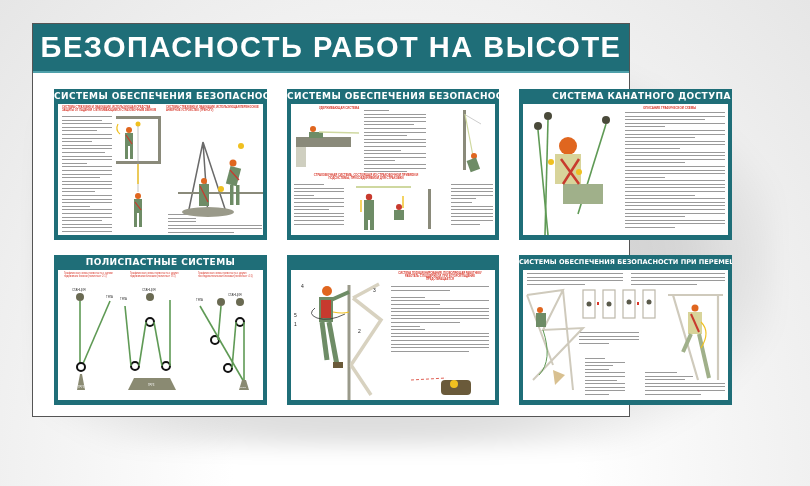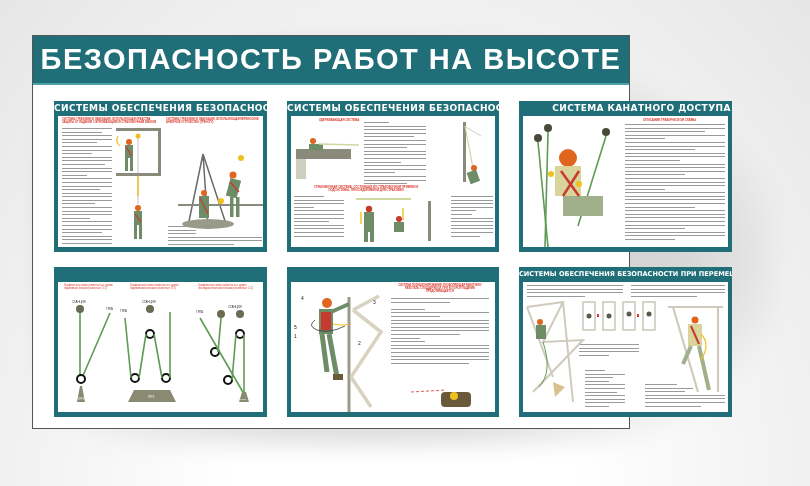--- a/index.html
+++ b/index.html
@@ -2,21 +2,21 @@
 <html><head>
 <meta charset="utf-8">
 <style>
   html,body{margin:0;padding:0;}
   body{width:810px;height:486px;position:relative;overflow:hidden;
     background:radial-gradient(ellipse at 50% 100%, #ffffff 0%, #ffffff 30%, #f4f4f4 60%, #e6e6e6 100%);
     font-family:"Liberation Sans", sans-serif;}
   .shadow{position:absolute;left:40px;top:34px;width:735px;height:412px;
     background:radial-gradient(ellipse at 45% 55%, rgba(0,0,0,0.22) 0%, rgba(0,0,0,0.12) 55%, rgba(0,0,0,0) 75%);
     filter:blur(10px);}
-  .poster{position:absolute;left:32px;top:35px;width:598px;height:394px;background:#fff;
+  .poster{position:absolute;left:32px;top:23px;width:598px;height:394px;background:#fff;
     border:1px solid #555;box-sizing:border-box;}
   .header{position:absolute;left:0;top:0;width:100%;height:49px;background:#1f6e78;
     display:flex;align-items:center;justify-content:center;border-bottom:2px solid #4fa0aa;box-sizing:border-box;}
   .header-title{color:#fff;font-weight:bold;font-size:29px;letter-spacing:1.5px;font-family:"Liberation Sans", sans-serif;}
   .panel{position:absolute;background:#1f6e78;box-sizing:border-box;}
   .panel-title{height:15px;color:#fff;font-weight:bold;font-size:9px;text-align:center;line-height:15px;letter-spacing:0.4px;white-space:nowrap;overflow:hidden;font-family:"DejaVu Sans", sans-serif;}
   .panel-body{position:absolute;left:4px;top:15px;right:4px;bottom:5px;background:#fff;overflow:hidden;}
   .red-cap{color:#d8372a;font-size:3.6px;line-height:4px;font-weight:bold;text-transform:uppercase;}
   .txt{color:#777;font-size:3px;line-height:3.8px;}
   .txtlines{position:absolute;}
@@ -252,20 +252,21 @@
         <rect x="32" y="50" width="26" height="30" fill="#d8d49a"></rect>
         <rect x="40" y="80" width="40" height="20" fill="#a0b08a"></rect>
         <path d="M38 55 L56 80 M56 55 L40 80" stroke="#c83a2e" stroke-width="2.5"></path>
         <circle cx="56" cy="68" r="3" fill="#f0c020"></circle>
         <circle cx="28" cy="58" r="3" fill="#f0c020"></circle>
       </svg>
     </div>
   </div>
 
   <div class="panel" style="left:21px;top:231px;width:213px;height:150px;">
+    <div class="panel-title">ПОЛИСПАСТНЫЕ СИСТЕМЫ</div>
     <div class="panel-body">
       <div class="red-cap" style="position:absolute;left:6px;top:2px;width:60px;font-size:2.6px;line-height:3px;text-transform:none;font-weight:normal;">Графическая схема полиспаста с одним подвижным блоком (полиспаст 2:1)</div>
       <div class="red-cap" style="position:absolute;left:72px;top:2px;width:64px;font-size:2.6px;line-height:3px;text-transform:none;font-weight:normal;">Графическая схема полиспаста с двумя подвижными блоками (полиспаст 3:1)</div>
       <div class="red-cap" style="position:absolute;left:140px;top:2px;width:62px;font-size:2.6px;line-height:3px;text-transform:none;font-weight:normal;">Графическая схема полиспаста с двумя последовательными блоками (полиспаст 4:1)</div>
       <svg width="205" height="130" viewBox="0 0 205 130">
 
         <circle cx="22" cy="27" r="4" fill="#6a6a52"></circle>
         <line x1="22" y1="31" x2="22" y2="96" stroke="#5f9a55" stroke-width="1.6"></line>
         <line x1="24" y1="96" x2="52" y2="31" stroke="#5f9a55" stroke-width="1.6"></line>
         <circle cx="23" cy="97" r="4" fill="#fff" stroke="#111" stroke-width="2"></circle>

